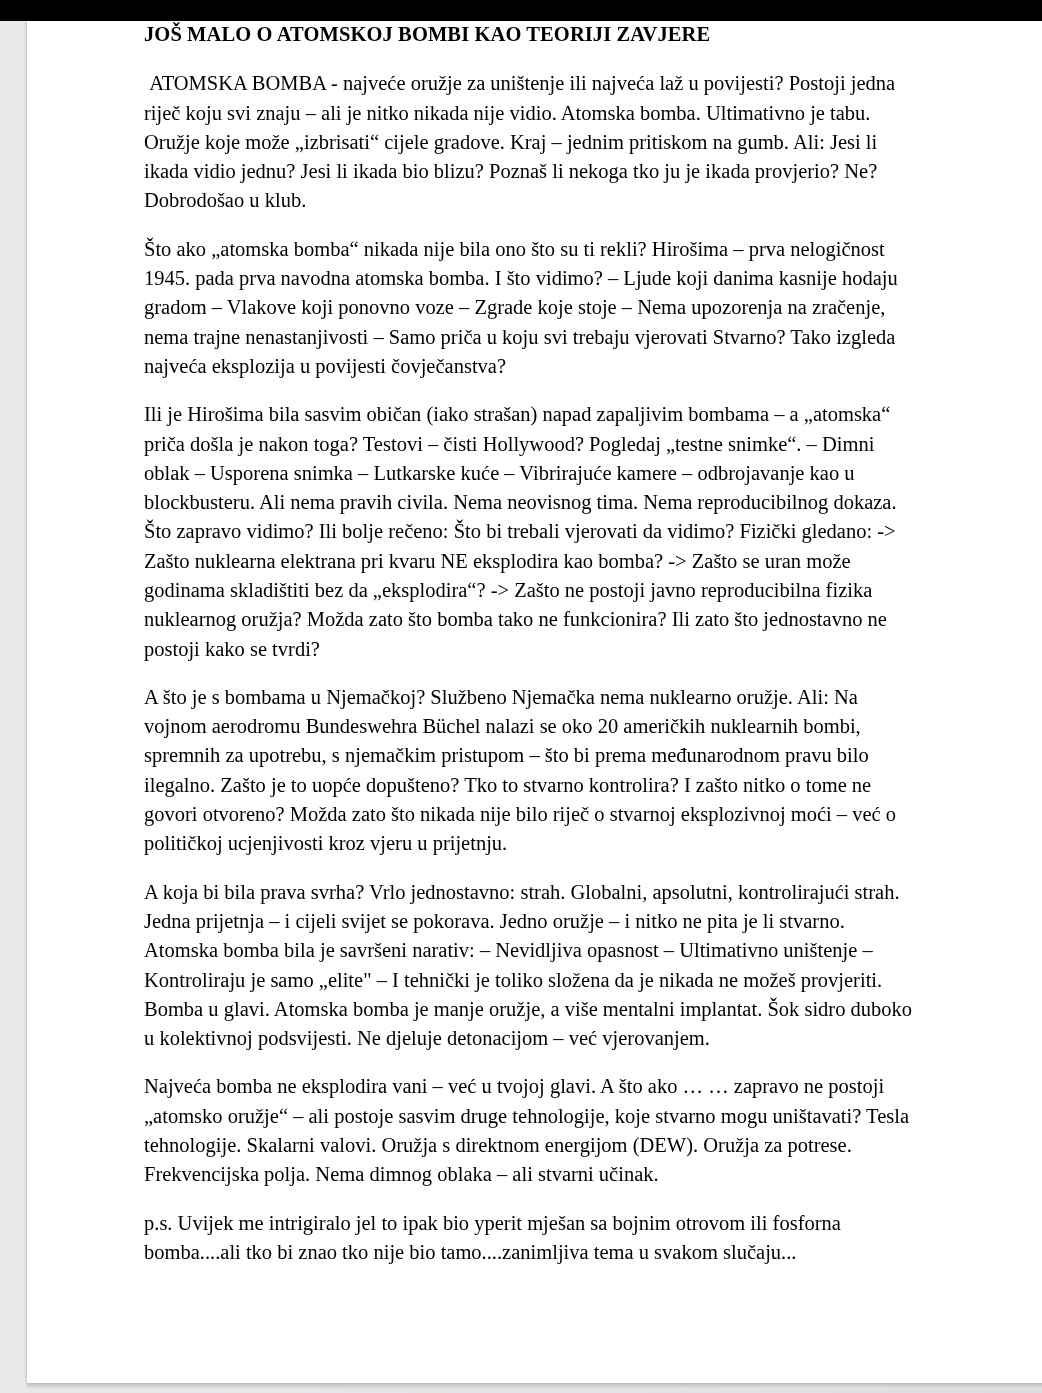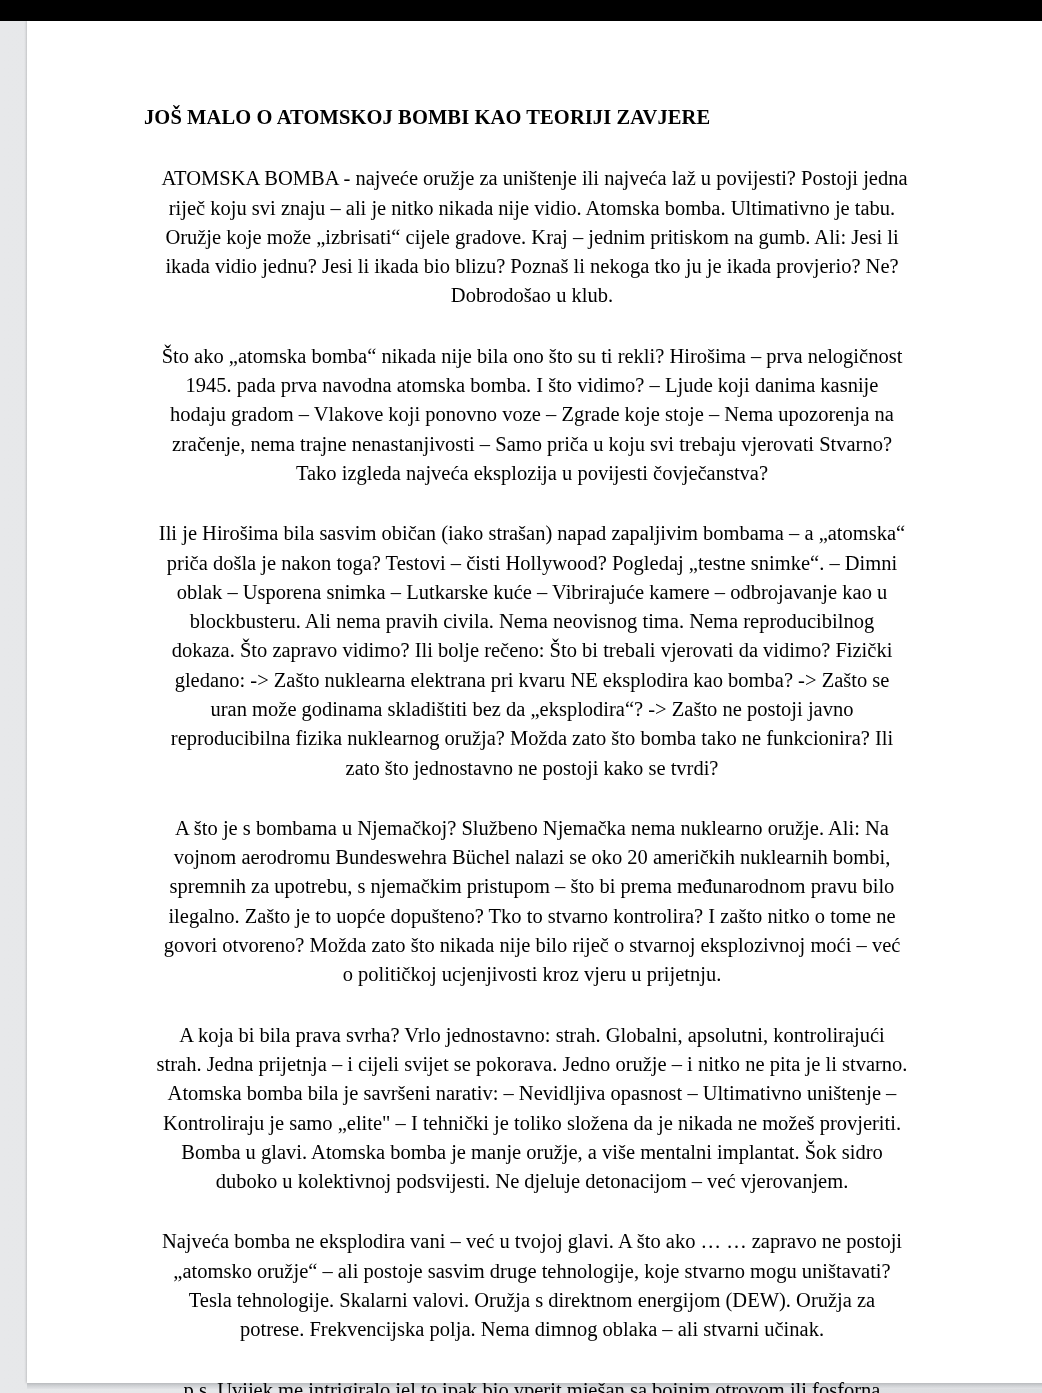--- a/index.html
+++ b/index.html
@@ -62,31 +62,30 @@
     left: 144px;
     width: 776px;
   }
 
   .doc-title {
     font-size: 20.5px;
     font-weight: bold;
     line-height: 1.28;
     color: #000000;
     margin: 0;
-    padding-top: 83px;
     letter-spacing: 0.1px;
   }
 
   .para {
     font-size: 20.5px;
     line-height: 29.3px;
     color: #000000;
-    margin: 12px;
+    margin: 0;
     padding-top: 19px;
-    text-align: center;
+    text-align: left;
     white-space: pre-wrap;
   }
 
   .para.bold {
     font-weight: bold;
   }
 
   .para.first {
     padding-top: 22px;
   }

